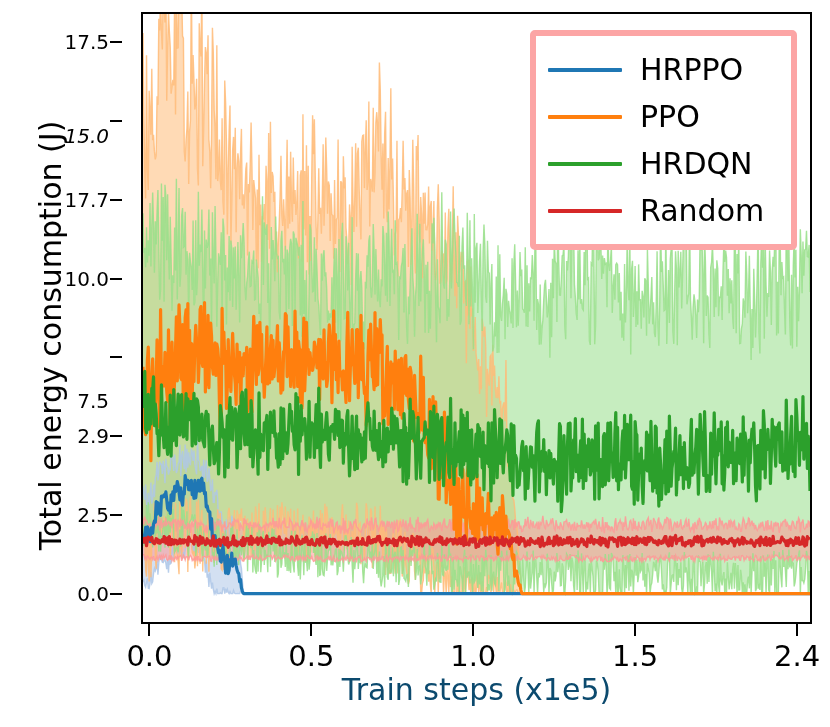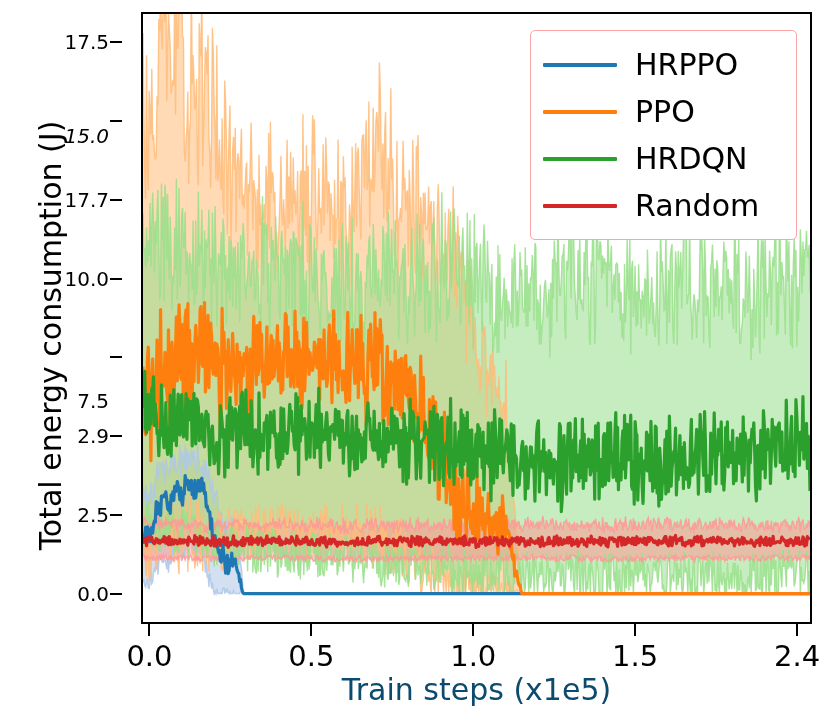--- a/index.html
+++ b/index.html
@@ -110,21 +110,21 @@
     white-space: nowrap;
   }
   
   #legend {
     position: absolute;
     left: 530px;
     top: 30px;
     width: 267px;
     box-sizing: border-box;
     background: #ffffff;
-    border: 1px solid #fca5a5;
+    border: 6px solid #fca5a5;
     border-radius: 5px;
     padding: 10px 12px 10px 12px;
     z-index: 5;
   }
   .legend-entry {
     display: flex;
     align-items: center;
     height: 47px;
   }
   .legend-swatch {

